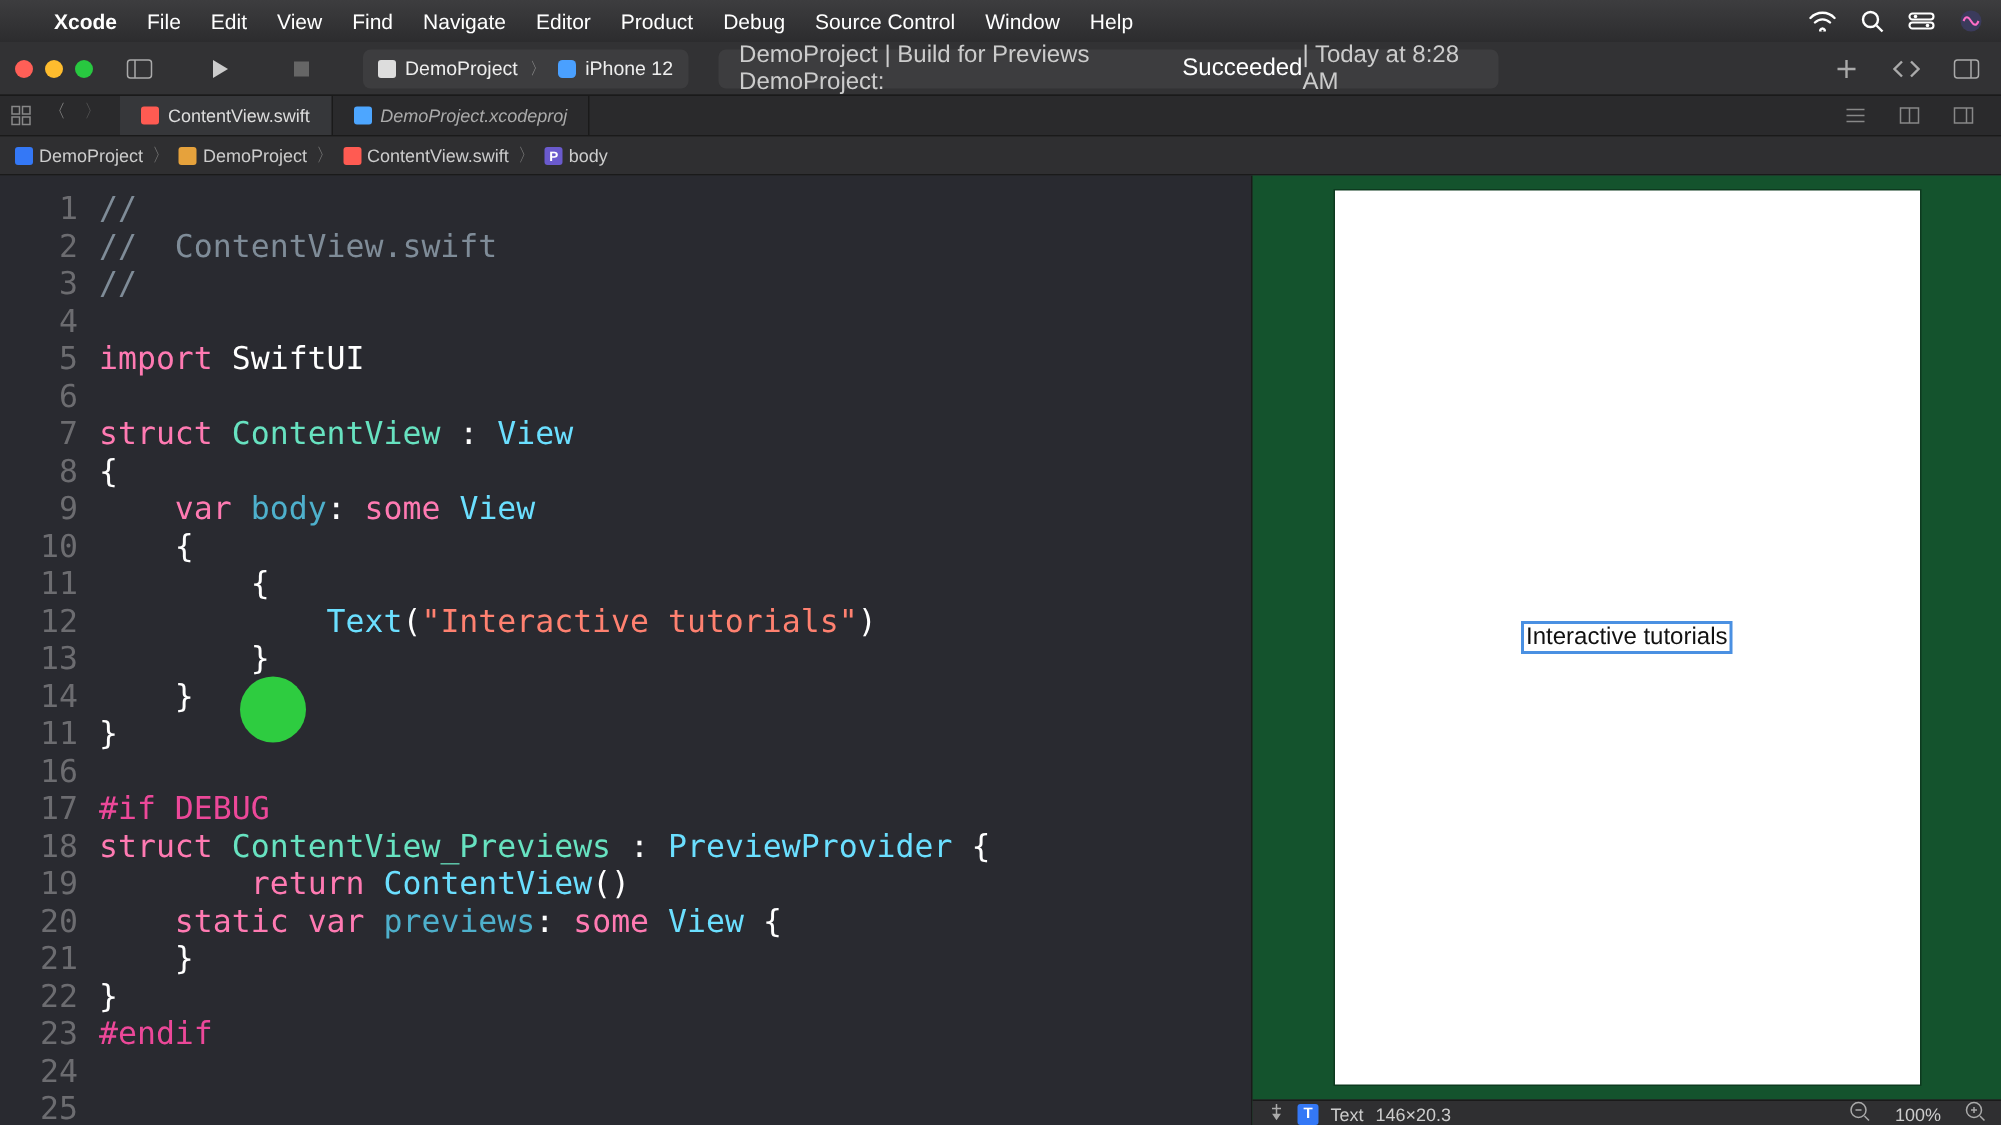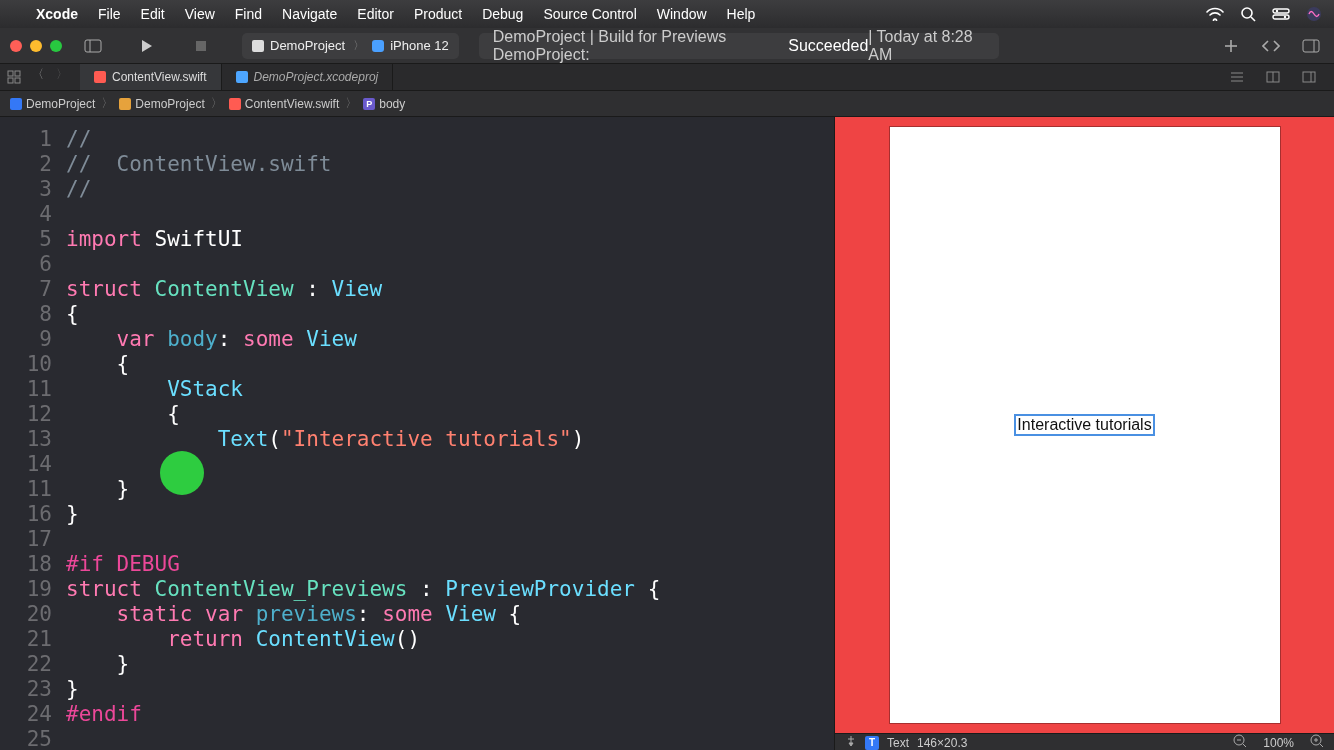--- a/index.html
+++ b/index.html
@@ -151,21 +151,21 @@
   background: #2ecc40;
   border-radius: 50%;
   top: 334px;
   left: 160px;
   z-index: 10;
 }
 
 
 .canvas-wrap {
   width: 500px;
-  background: #ef4444;
+  background: #14532d;
   display: flex;
   flex-direction: column;
   border-left: 1px solid #1a1a1a;
 }
 .canvas-area {
   flex: 1;
   display: flex;
   align-items: center;
   justify-content: center;
   padding: 10px 30px;
@@ -399,31 +399,30 @@
         <div class="line"><span class="c-comment">//</span></div>
         <div class="line"><span class="c-comment">//  ContentView.swift</span></div>
         <div class="line"><span class="c-comment">//</span></div>
         <div class="line"></div>
         <div class="line"><span class="c-keyword">import</span><span class="c-plain"> SwiftUI</span></div>
         <div class="line"></div>
         <div class="line"><span class="c-keyword">struct</span><span class="c-plain"> </span><span class="c-teal">ContentView</span><span class="c-plain"> : </span><span class="c-type">View</span></div>
         <div class="line"><span class="c-plain">{</span></div>
         <div class="line"><span class="c-plain">    </span><span class="c-keyword">var</span><span class="c-plain"> </span><span class="c-ident">body</span><span class="c-plain">: </span><span class="c-keyword">some</span><span class="c-plain"> </span><span class="c-type">View</span></div>
         <div class="line"><span class="c-plain">    {</span></div>
-        <div class="line"><span class="c-plain">        </span><span class="c-type">VStack</span></div>
         <div class="line"><span class="c-plain">        {</span></div>
         <div class="line"><span class="c-plain">            </span><span class="c-type">Text</span><span class="c-plain">(</span><span class="c-string">"Interactive tutorials"</span><span class="c-plain">)</span></div>
         <div class="line"><span class="c-plain">        }</span></div>
         <div class="line"><span class="c-plain">    }</span></div>
         <div class="line"><span class="c-plain">}</span></div>
         <div class="line"></div>
         <div class="line"><span class="c-attr">#if DEBUG</span></div>
         <div class="line"><span class="c-keyword">struct</span><span class="c-plain"> </span><span class="c-teal">ContentView_Previews</span><span class="c-plain"> : </span><span class="c-type">PreviewProvider</span><span class="c-plain"> {</span></div>
+        <div class="line"><span class="c-plain">        </span><span class="c-keyword">return</span><span class="c-plain"> </span><span class="c-type">ContentView</span><span class="c-plain">()</span></div>
         <div class="line"><span class="c-plain">    </span><span class="c-keyword">static</span><span class="c-plain"> </span><span class="c-keyword">var</span><span class="c-plain"> </span><span class="c-ident">previews</span><span class="c-plain">: </span><span class="c-keyword">some</span><span class="c-plain"> </span><span class="c-type">View</span><span class="c-plain"> {</span></div>
-        <div class="line"><span class="c-plain">        </span><span class="c-keyword">return</span><span class="c-plain"> </span><span class="c-type">ContentView</span><span class="c-plain">()</span></div>
         <div class="line"><span class="c-plain">    }</span></div>
         <div class="line"><span class="c-plain">}</span></div>
         <div class="line"><span class="c-attr">#endif</span></div>
       </div>
     <div class="green-cursor"></div>
   </div>
   <div class="canvas-wrap">
     <div class="canvas-area">
       <div class="device">
         <span class="preview-text">Interactive tutorials</span>

